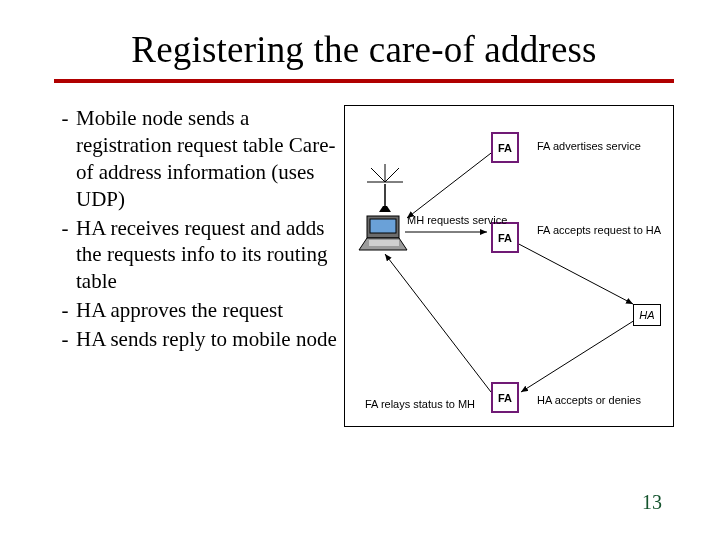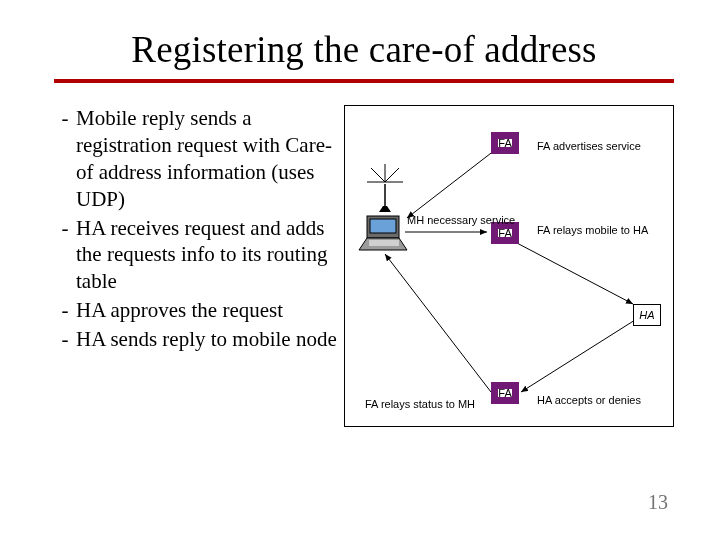--- a/index.html
+++ b/index.html
@@ -7,39 +7,39 @@
   .slide { position: relative; width: 720px; height: 540px; padding: 28px 46px 34px 54px; }
   .title { font-size: 37px; font-weight: 400; text-align: center; letter-spacing: 0.2px; }
   .rule { width: 100%; height: 4px; background: #b00000; margin-top: 8px; }
   .body { display: flex; margin-top: 22px; gap: 6px; }
   .bullets { flex: 0 0 284px; }
   .bullets ul { list-style: none; }
   .bullets li { display: flex; align-items: flex-start; font-size: 21px; line-height: 1.28; margin-bottom: 2px; }
   .bullets li .dash { width: 22px; text-align: center; flex-shrink: 0; }
   .bullets li .txt { flex: 1; }
   .diagram { flex: 1; border: 1px solid #000; height: 322px; position: relative; font-family: Arial, Helvetica, sans-serif; font-size: 11px; color: #000; background: #fff; }
-  .fa-box { position: absolute; width: 28px; height: 22px; border: 7px solid #701a75; display: flex; align-items: center; justify-content: center; font-size: 11px; background: #fff; }
+  .fa-box { position: absolute; width: 28px; height: 31px; border: 2px solid #701a75; display: flex; align-items: center; justify-content: center; font-size: 11px; background: #fff; font-weight: bold; }
   .ha-box { position: absolute; width: 28px; height: 22px; border: 1px solid #000; display: flex; align-items: center; justify-content: center; font-size: 11px; background: #fff; }
   .lbl { position: absolute; font-size: 11px; white-space: nowrap; }
-  .pagenum { position: absolute; right: 52px; bottom: 26px; color: #737373; font-size: 20px; }
+  .pagenum { position: absolute; right: 58px; bottom: 26px; color: #14532d; font-size: 20px; }
   svg { position: absolute; left: 0; top: 0; }
 </style>
 </head>
 <body>
 
 <div class="slide">
   <div class="title">Registering the care-of address</div>
   <div class="rule"></div>
 
   <div class="body">
     <div class="bullets">
       <ul>
         <li>
             <span class="dash">-</span>
-            <span class="txt">Mobile reply sends a registration request with Care-of address information (uses UDP)</span>
+            <span class="txt">Mobile node sends a registration request table Care-of address information (uses UDP)</span>
           </li>
         <li>
             <span class="dash">-</span>
             <span class="txt">HA receives request and adds the requests info to its routing table</span>
           </li>
         <li>
             <span class="dash">-</span>
             <span class="txt">HA approves the request</span>
           </li>
         <li>
@@ -93,21 +93,21 @@
           <span>FA</span>
         </div>
       <div class="fa-box" style="left:146px; top:276px;">
           <span>FA</span>
         </div>
       <div class="ha-box" style="left:288px; top:198px;font-style:italic;">
           <span>HA</span>
         </div>
 
       <div class="lbl" style="left:192px; top:28px;margin-top:6px;">FA advertises service</div>
-      <div class="lbl" style="left:62px; top:108px;">MH necessary service</div>
-      <div class="lbl" style="left:192px; top:118px;">FA relays mobile to HA</div>
+      <div class="lbl" style="left:62px; top:108px;">MH requests service</div>
+      <div class="lbl" style="left:192px; top:118px;">FA accepts request to HA</div>
       <div class="lbl" style="left:20px; top:292px;">FA relays status to MH</div>
       <div class="lbl" style="left:192px; top:288px;">HA accepts or denies</div>
     </div>
   </div>
 
   <div class="pagenum">13</div>
 </div>
 
 </body></html>

